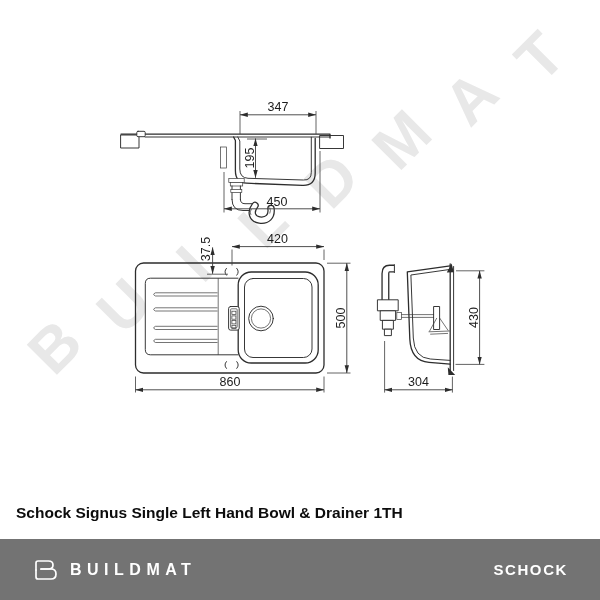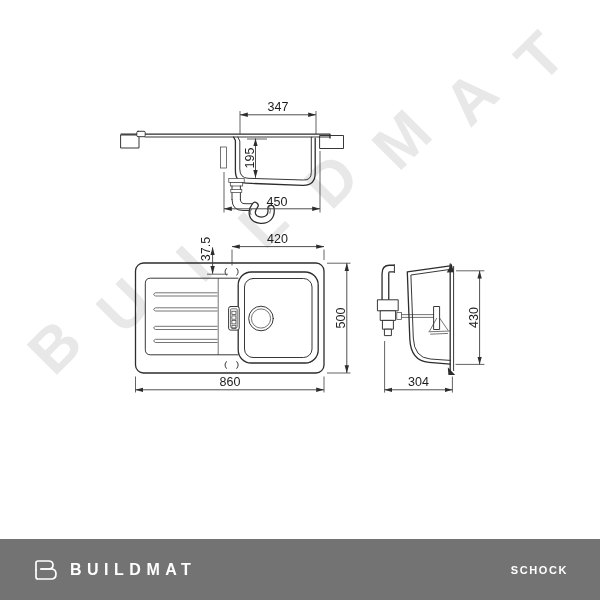--- a/index.html
+++ b/index.html
@@ -33,21 +33,21 @@
     position:absolute; left:16px; top:504px; width:560px;
     font-size:15.5px; font-weight:700; color:#0c0c0c; letter-spacing:0px;
   }
   
   .footer {
     position:absolute; left:0; top:539px; width:600px; height:61px;
     background:#737373; display:flex; align-items:center;
     padding:0 32px; box-sizing:border-box;
   }
   .brand { margin-left:12px; color:#fff; font-size:16px; font-weight:700; letter-spacing:5.5px; }
-  .manufacturer { margin-left:auto; color:#fff; font-size:11px; font-weight:700; letter-spacing:1.6px; }
+  .manufacturer { margin-left:auto; color:#fff; font-size:15px; font-weight:700; letter-spacing:1.6px; }
 </style>
 </head>
 <body>
 
 <div class="canvas">
 
   <div>
     <span class="wm-letter" style="left:20px;top:312px">B</span>
     <span class="wm-letter" style="left:89px;top:271px">U</span>
     <span class="wm-letter" style="left:159px;top:229px">I</span>
@@ -195,20 +195,21 @@
         <text class="dimtext" text-anchor="middle" transform="translate(473.6,317.6) rotate(-90)" dy=".35em">430</text>
       </g>
       <g>
         <path class="ext" d="M384.6,341 V392.6 M452.4,376.6 V392.6"></path>
         <line class="dimline" x1="384.6" y1="389.8" x2="452.4" y2="389.8"></line>
         <text class="dimtext" x="418.5" y="386.4" text-anchor="middle">304</text>
       </g>
     </g>
   </svg>
 
+  <div class="title">Schock Signus Single Left Hand Bowl &amp; Drainer 1TH</div>
 
   <div class="footer">
     <svg width="26" height="24" viewBox="0 0 26 24">
       <g fill="none" stroke="#ffffff" stroke-width="1.7" stroke-linejoin="round" stroke-linecap="round">
         <path d="M4,12 V5 Q4,3 6,3 H16.5 Q21,3 21,7 Q21,11 16.5,11 H9"></path>
         <path d="M9,11 H19 Q24,11 24,16 Q24,21 19,21 H6 Q4,21 4,19 V12"></path>
       </g>
     </svg>
     <span class="brand">BUILDMAT</span>
     <span class="manufacturer">SCHOCK</span>

